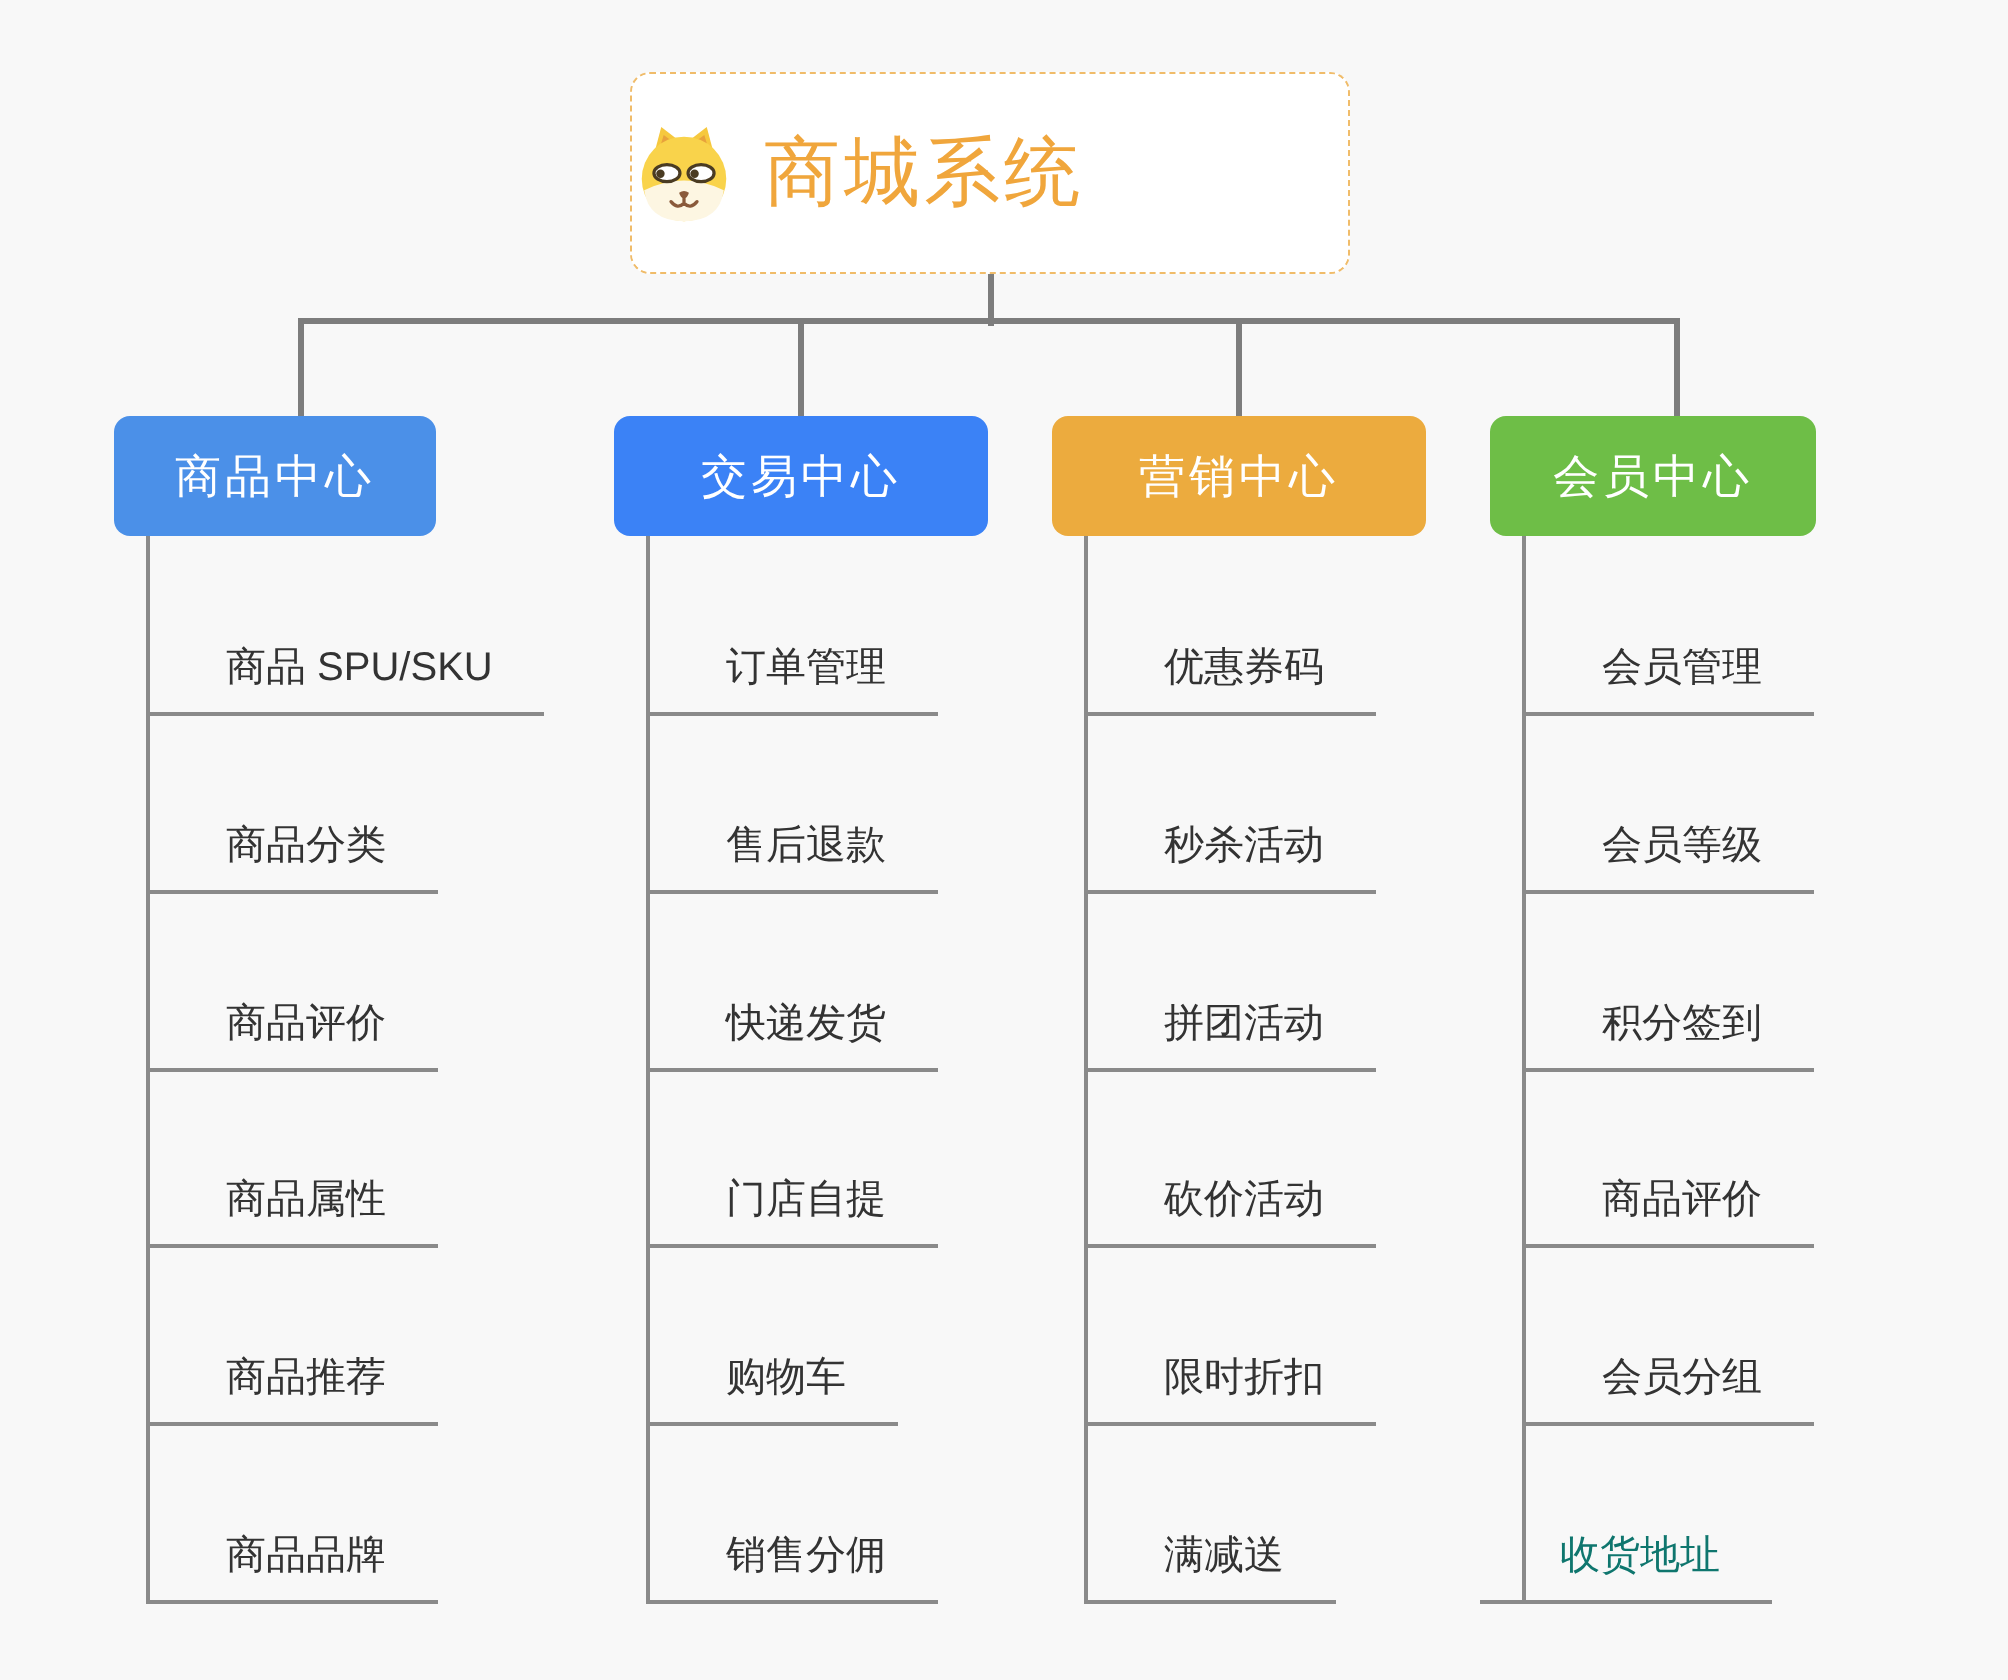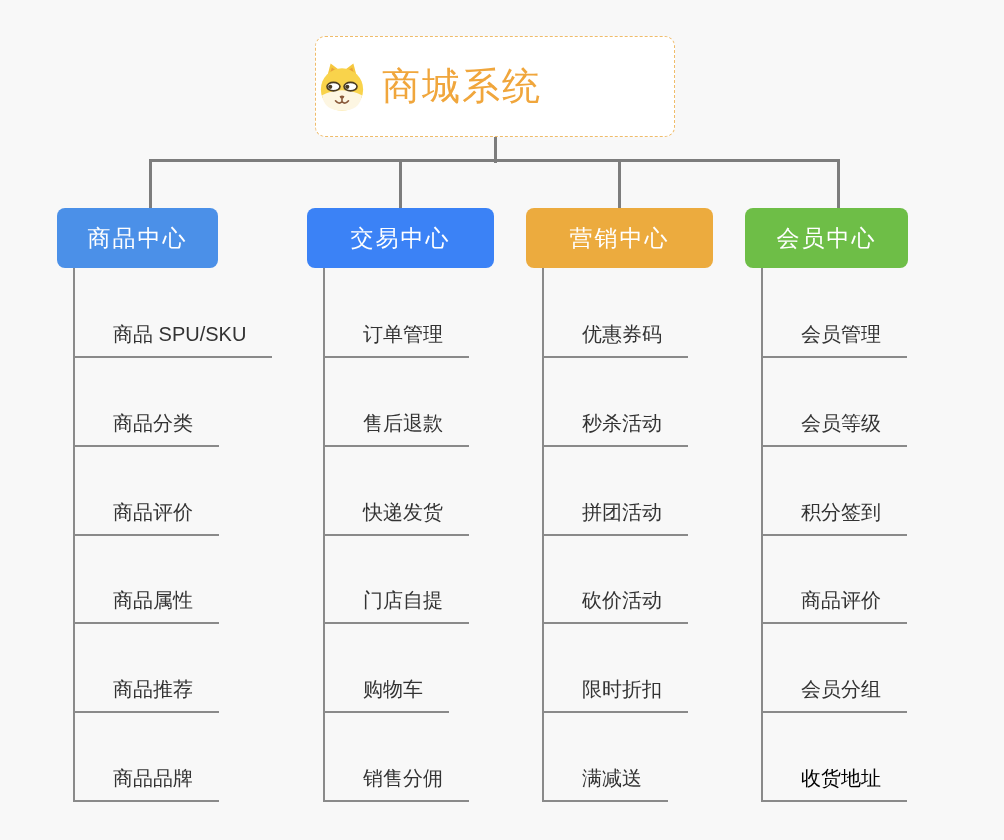--- a/index.html
+++ b/index.html
@@ -129,14 +129,14 @@
     <div class="child-node" style="left: 542px; top: 765px; color: rgb(51, 51, 51); border-bottom-color: rgb(138, 138, 138);">满减送</div>
     <div class="branch-node" style="left: 745px; width: 163px; background: rgb(110, 190, 71);">
       <span>会员中心</span>
     </div>
     <div class="line" style="left: 761px; top: 268px; width: 2px; height: 533px; background: rgb(138, 138, 138);"></div>
     <div class="child-node" style="left: 761px; top: 321px; color: rgb(51, 51, 51); border-bottom-color: rgb(138, 138, 138);">会员管理</div>
     <div class="child-node" style="left: 761px; top: 499px; color: rgb(51, 51, 51); border-bottom-color: rgb(138, 138, 138);">积分签到</div>
     <div class="child-node" style="left: 761px; top: 410px; color: rgb(51, 51, 51); border-bottom-color: rgb(138, 138, 138);">会员等级</div>
     <div class="child-node" style="left: 761px; top: 587px; color: rgb(51, 51, 51); border-bottom-color: rgb(138, 138, 138);">商品评价</div>
     <div class="child-node" style="left: 761px; top: 676px; color: rgb(51, 51, 51); border-bottom-color: rgb(138, 138, 138);">会员分组</div>
-    <div class="child-node" style="left: 761px; top: 765px; color: #000000; border-bottom-color: rgb(138, 138, 138);">收货地址</div>
+    <div class="child-node" style="left: 740px; top: 765px; color: #0f766e; border-bottom-color: rgb(138, 138, 138);">收货地址</div>
   </div>
 
 </body></html>

